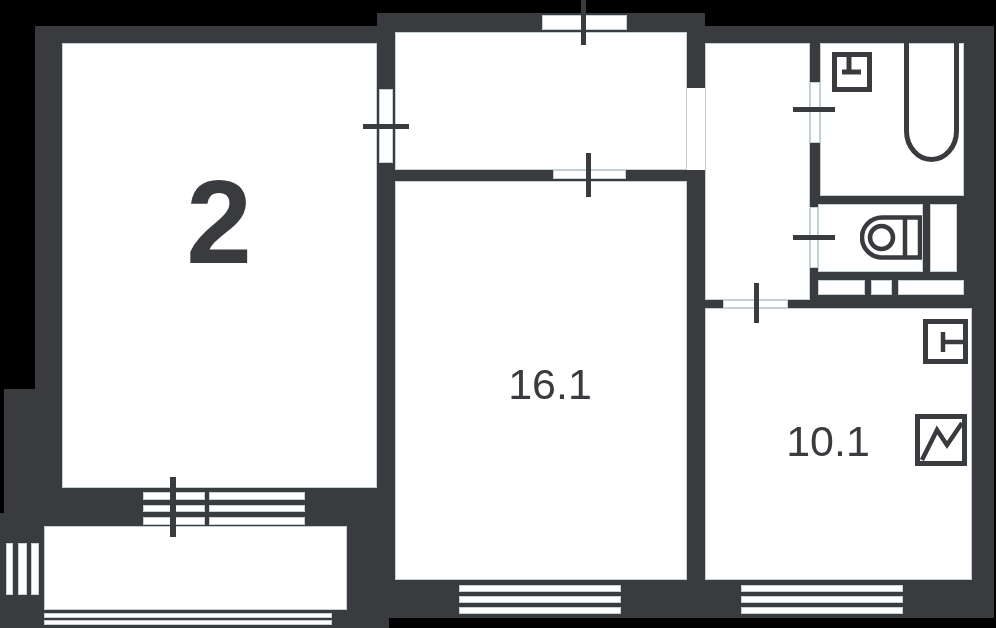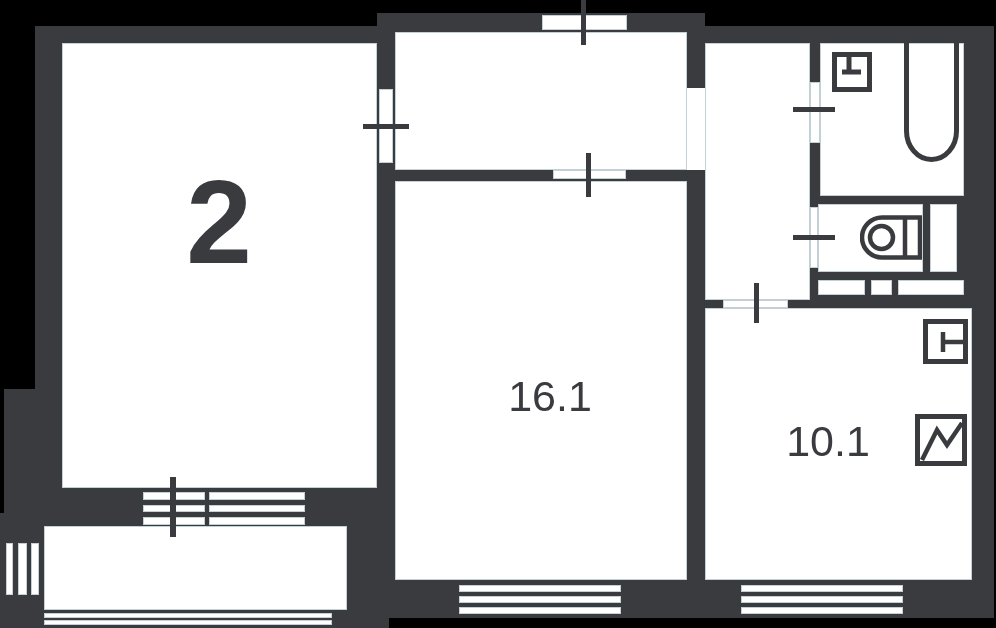--- a/index.html
+++ b/index.html
@@ -104,16 +104,16 @@
     <rect x="2.5" y="2.5" width="40" height="40" stroke-width="5"></rect>
     <line x1="20" y1="13" x2="20" y2="33" stroke-width="4.5"></line>
     <line x1="20" y1="23" x2="40" y2="23" stroke-width="4.5"></line>
   </svg>
   <svg class="fixture" style="left:915px;top:414px;" width="52" height="52" viewBox="0 0 52 52">
     <rect x="2.5" y="2.5" width="47" height="47" stroke-width="5"></rect>
     <polyline points="7,46 22,16 32,31 47,9" stroke-width="4.5"></polyline>
   </svg>
 
   <div class="label label-big" style="left:69px;top:160px;width:300px;height:124px;line-height:124px;">2</div>
-  <div class="label label-area" style="left:450px;top:374px;width:200px;height:44px;line-height:44px;">16.1</div>
+  <div class="label label-area" style="left:450px;top:362px;width:200px;height:44px;line-height:44px;">16.1</div>
   <div class="label label-area" style="left:728px;top:419px;width:200px;height:44px;line-height:44px;">10.1</div>
 
 </div>
 
 </body></html>

